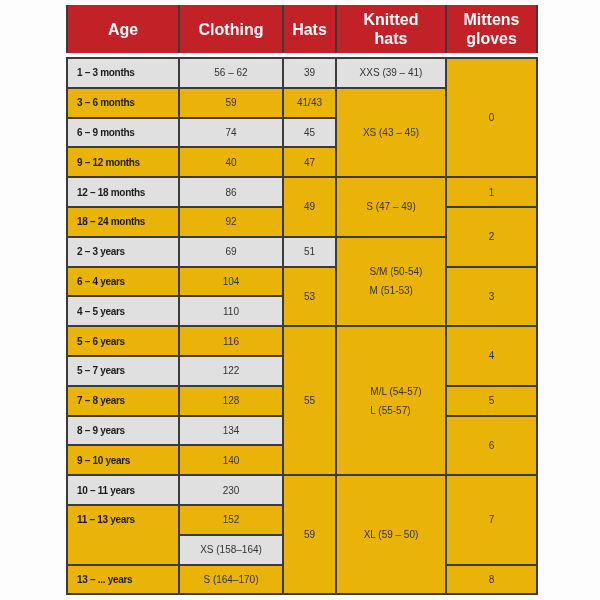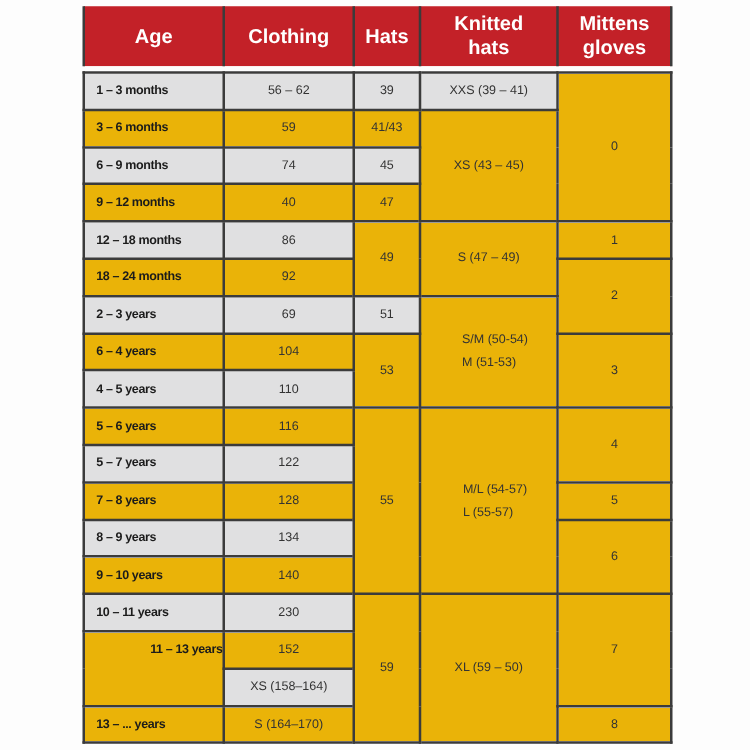--- a/index.html
+++ b/index.html
@@ -61,21 +61,21 @@
   td.age {
     text-align: left;
     padding-left: 9px;
     font-weight: bold;
     color: #1b1b1b;
     letter-spacing: -0.3px;
     white-space: nowrap;
   }
   td.g { background: #e0e0e1; }
   td.l { background: #eab308; }
-  td.vtop { vertical-align: top; text-align: right; }
+  td.vtop { vertical-align: top; }
   td.vtop .topline { display: inline-block; line-height: 28px; }
   .ml {
     display: inline-block;
     text-align: left;
     white-space: pre-line;
     line-height: 19px;
     padding-left: 10px;
   }
 </style>
 </head>

